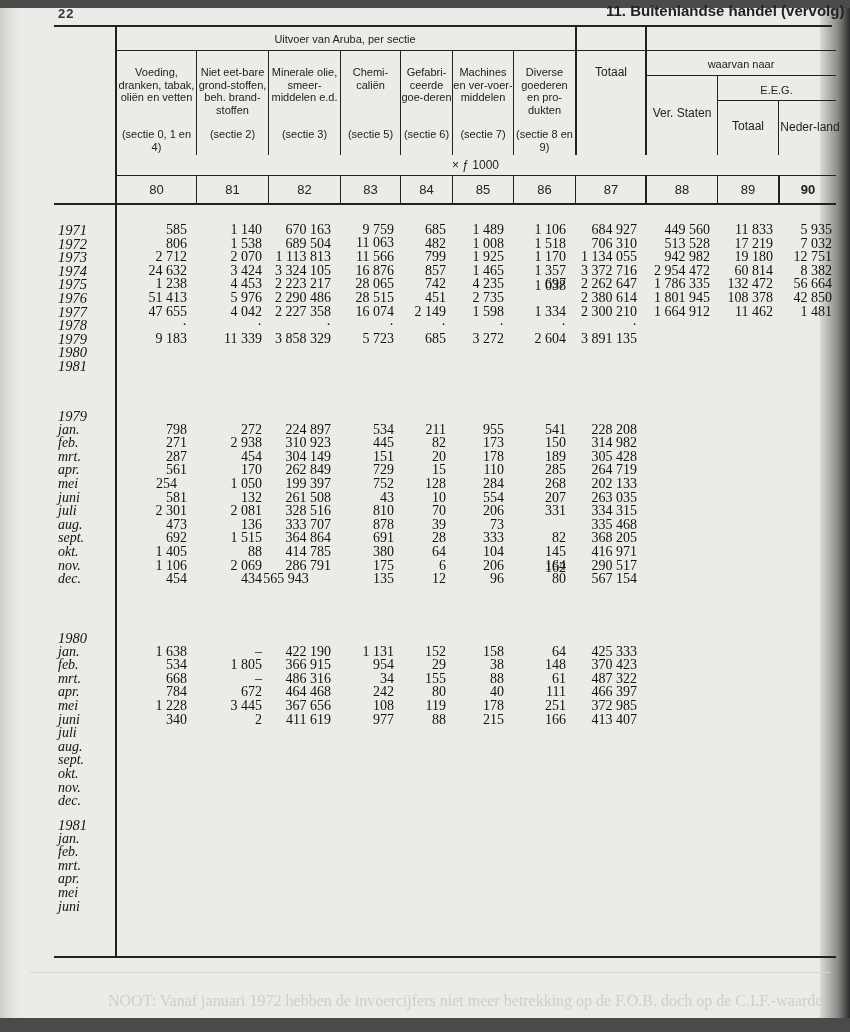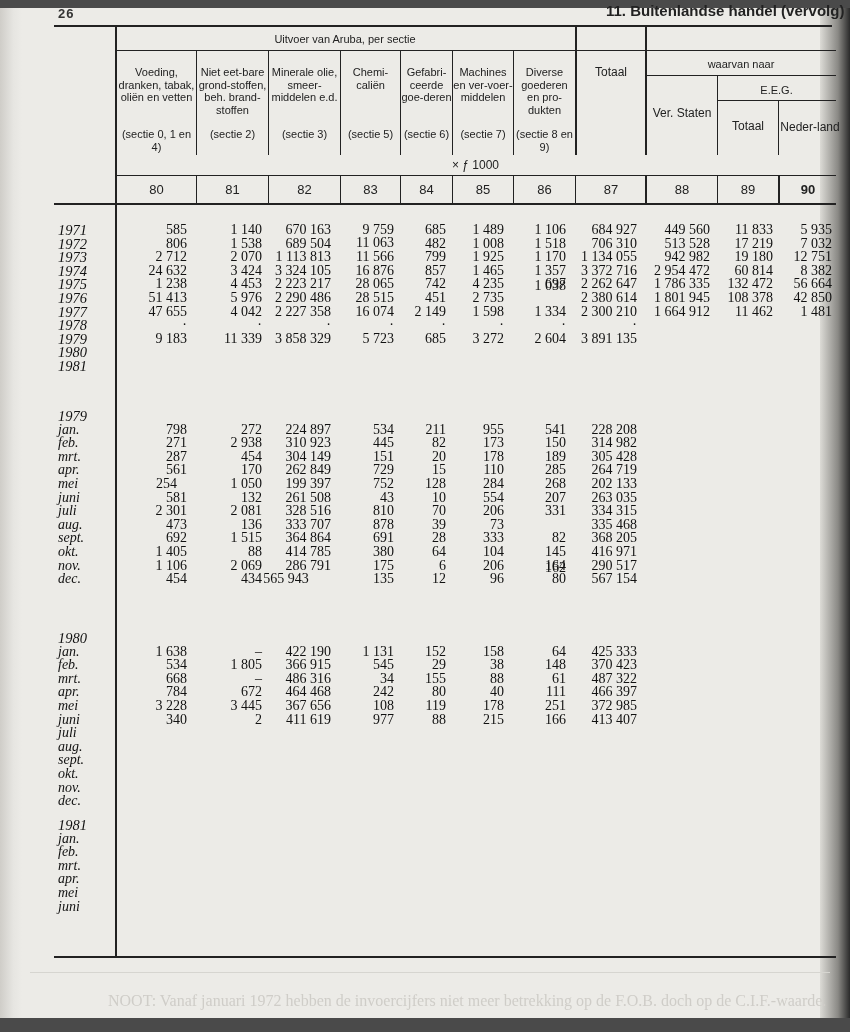--- a/index.html
+++ b/index.html
@@ -22,21 +22,21 @@
 </style>
 </head>
 <body>
 
 <div class="top-band"></div>
 <div class="page"></div>
 <div class="page-edge"></div>
 <div class="right-shadow"></div>
 <div class="bottom-band"></div>
 
-<div class="page-number">26</div>
+<div class="page-number">22</div>
 <div class="running-title">11. Buitenlandse handel (vervolg)</div>
 
 <div class="hline" style="left:54px;top:25px;width:778px;height:2px;"></div>
 <div class="vline" style="left:115px;top:25px;width:2px;height:932px;"></div>
 <div class="hline" style="left:115px;top:50px;width:530px;height:1px;"></div>
 <div class="hline" style="left:646px;top:50px;width:190px;height:1px;"></div>
 <div class="hline" style="left:646px;top:75px;width:190px;height:1px;"></div>
 <div class="hline" style="left:717px;top:100px;width:119px;height:1px;"></div>
 <div class="hline" style="left:115px;top:175px;width:721px;height:1px;"></div>
 <div class="hline" style="left:54px;top:203px;width:782px;height:2px;"></div>
@@ -323,21 +323,21 @@
     <div class="cell" style="top: 644.6px; left: 241px; width: 90px;">422 190</div>
     <div class="cell" style="top: 644.6px; left: 304px; width: 90px;">1 131</div>
     <div class="cell" style="top: 644.6px; left: 356px; width: 90px;">152</div>
     <div class="cell" style="top: 644.6px; left: 414px; width: 90px;">158</div>
     <div class="cell" style="top: 644.6px; left: 476px; width: 90px;">64</div>
     <div class="cell" style="top: 644.6px; left: 547px; width: 90px;">425 333</div>
     <div class="rowlabel" style="top: 658.2px;">feb.</div>
     <div class="cell" style="top: 658.2px; left: 97px; width: 90px;">534</div>
     <div class="cell" style="top: 658.2px; left: 172px; width: 90px;">1 805</div>
     <div class="cell" style="top: 658.2px; left: 241px; width: 90px;">366 915</div>
-    <div class="cell" style="top: 658.2px; left: 304px; width: 90px;">545</div>
+    <div class="cell" style="top: 658.2px; left: 304px; width: 90px;">954</div>
     <div class="cell" style="top: 658.2px; left: 356px; width: 90px;">29</div>
     <div class="cell" style="top: 658.2px; left: 414px; width: 90px;">38</div>
     <div class="cell" style="top: 658.2px; left: 476px; width: 90px;">148</div>
     <div class="cell" style="top: 658.2px; left: 547px; width: 90px;">370 423</div>
     <div class="rowlabel" style="top: 671.8px;">mrt.</div>
     <div class="cell" style="top: 671.8px; left: 97px; width: 90px;">668</div>
     <div class="cell" style="top: 671.8px; left: 172px; width: 90px;">–</div>
     <div class="cell" style="top: 671.8px; left: 241px; width: 90px;">486 316</div>
     <div class="cell" style="top: 671.8px; left: 304px; width: 90px;">34</div>
     <div class="cell" style="top: 671.8px; left: 356px; width: 90px;">155</div>
@@ -347,21 +347,21 @@
     <div class="rowlabel" style="top: 685.4px;">apr.</div>
     <div class="cell" style="top: 685.4px; left: 97px; width: 90px;">784</div>
     <div class="cell" style="top: 685.4px; left: 172px; width: 90px;">672</div>
     <div class="cell" style="top: 685.4px; left: 241px; width: 90px;">464 468</div>
     <div class="cell" style="top: 685.4px; left: 304px; width: 90px;">242</div>
     <div class="cell" style="top: 685.4px; left: 356px; width: 90px;">80</div>
     <div class="cell" style="top: 685.4px; left: 414px; width: 90px;">40</div>
     <div class="cell" style="top: 685.4px; left: 476px; width: 90px;">111</div>
     <div class="cell" style="top: 685.4px; left: 547px; width: 90px;">466 397</div>
     <div class="rowlabel" style="top: 699px;">mei</div>
-    <div class="cell" style="top: 699px; left: 97px; width: 90px;">3 228</div>
+    <div class="cell" style="top: 699px; left: 97px; width: 90px;">1 228</div>
     <div class="cell" style="top: 699px; left: 172px; width: 90px;">3 445</div>
     <div class="cell" style="top: 699px; left: 241px; width: 90px;">367 656</div>
     <div class="cell" style="top: 699px; left: 304px; width: 90px;">108</div>
     <div class="cell" style="top: 699px; left: 356px; width: 90px;">119</div>
     <div class="cell" style="top: 699px; left: 414px; width: 90px;">178</div>
     <div class="cell" style="top: 699px; left: 476px; width: 90px;">251</div>
     <div class="cell" style="top: 699px; left: 547px; width: 90px;">372 985</div>
     <div class="rowlabel" style="top: 712.6px;">juni</div>
     <div class="cell" style="top: 712.6px; left: 97px; width: 90px;">340</div>
     <div class="cell" style="top: 712.6px; left: 172px; width: 90px;">2</div>

